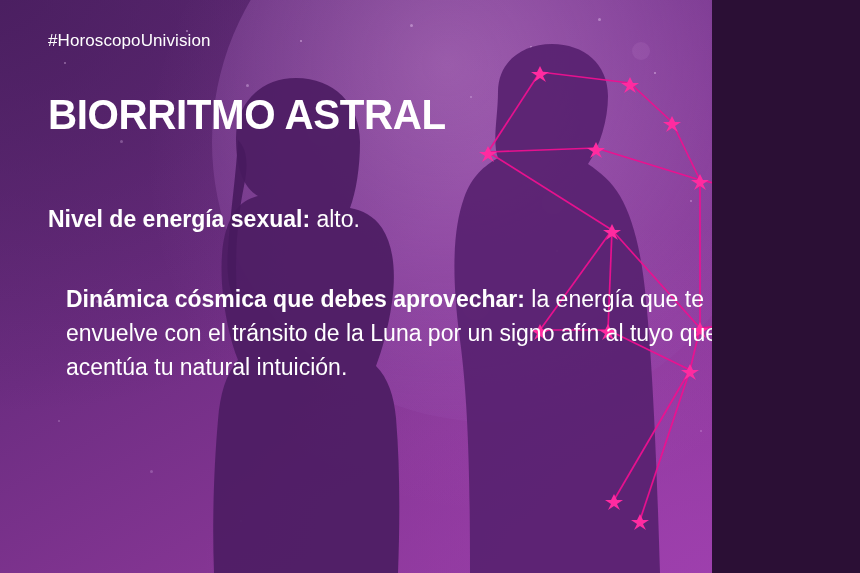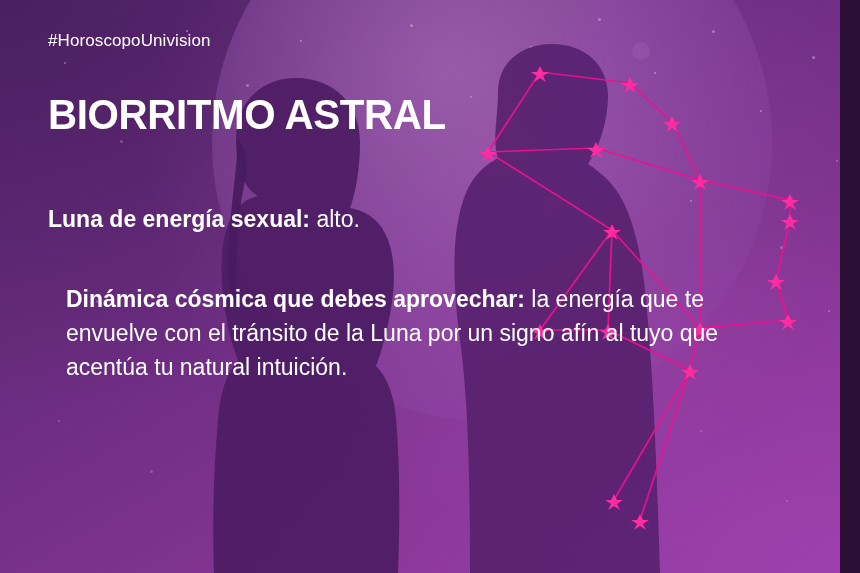--- a/index.html
+++ b/index.html
@@ -2,21 +2,21 @@
 <html><head>
 <meta charset="utf-8">
 <style>
   html, body {
     margin: 0;
     padding: 0;
     background: #2b0f35;
   }
   .card {
     position: relative;
-    width: 840px;
+    width: 712px;
     height: 573px;
     overflow: hidden;
     font-family: "Liberation Sans", sans-serif;
     background: linear-gradient(135deg, #58276d 0%, #6a2b80 38%, #7e3391 62%, #8f3a9c 100%);
   }
   
   .bg-base {
     position: absolute;
     inset: 0;
     background:
@@ -220,21 +220,21 @@
       <path d="M614 494 L617 500 L623 500 L617 504 L620 510 L614 506 L608 510 L611 504 L605 500 L611 500 Z"></path>
       <path d="M640 514 L643 520 L649 520 L643 524 L646 530 L640 526 L634 530 L637 524 L631 520 L637 520 Z"></path>
     </g>
   </svg>
 
   <div class="content">
     <div class="hashtag">#HoroscopoUnivision</div>
     <div class="title">BIORRITMO ASTRAL</div>
 
     <div class="line-energy">
-      <span class="lbl">Luna de energía sexual:</span>
+      <span class="lbl">Nivel de energía sexual:</span>
       <span class="val">alto.</span>
     </div>
 
     <div class="paragraph">
       <span class="lbl">Dinámica cósmica que debes aprovechar:</span>
       <span class="val">la energía que te envuelve con el tránsito de la Luna por un signo afín al tuyo que acentúa tu natural intuición.</span>
     </div>
   </div>
 
 </div>

